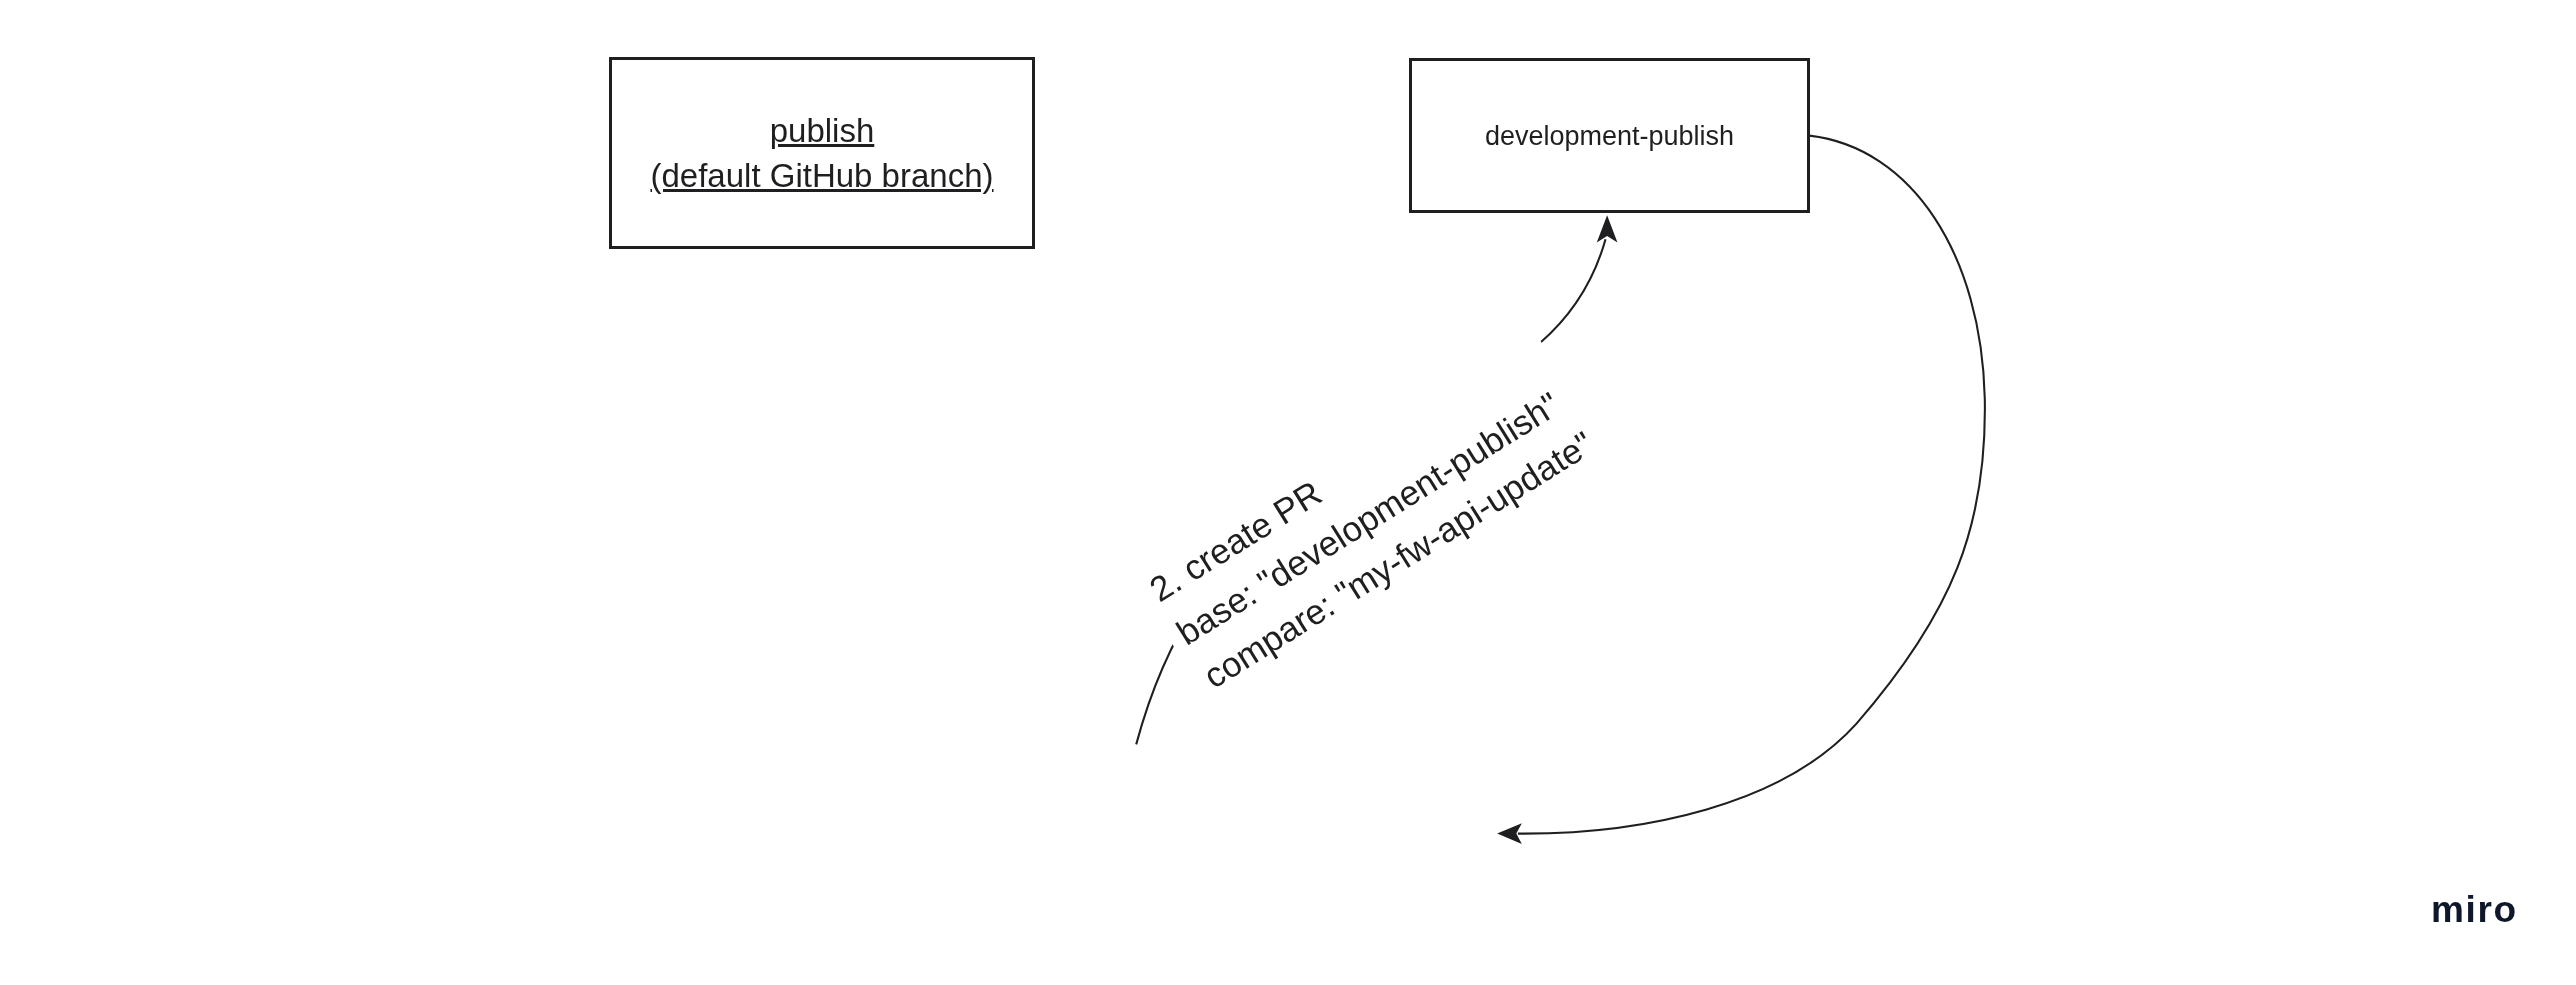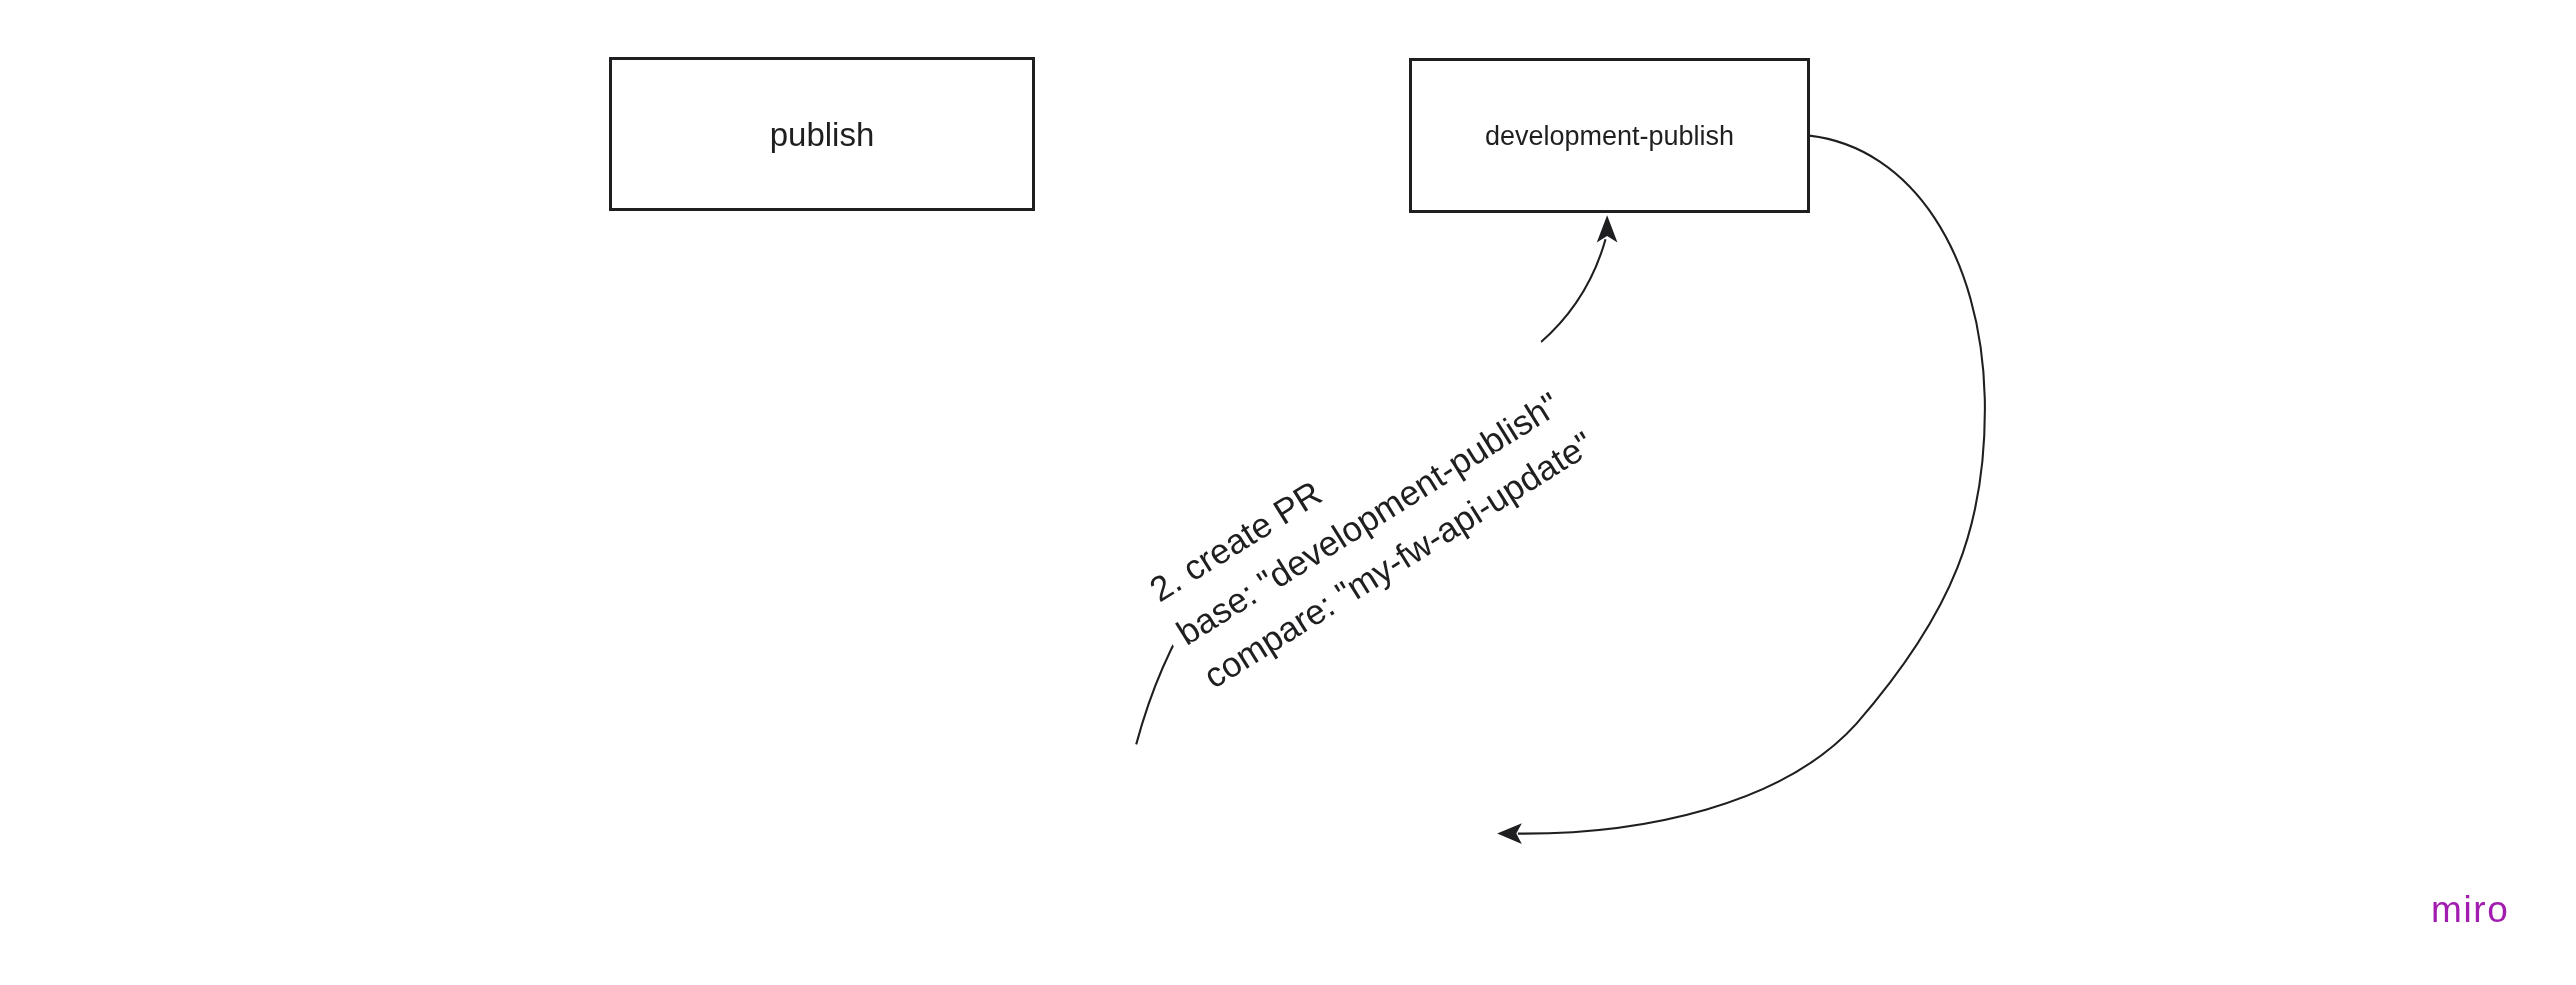--- a/index.html
+++ b/index.html
@@ -34,23 +34,24 @@
     align-items: center;
     justify-content: center;
     text-align: center;
     color: #1f1f21;
     font-size: 27px;
     line-height: 46px;
     z-index: 2;
   }
   #box-publish {
     left: 609px; top: 57px;
-    width: 426px; height: 154px;
+    width: 426px; height: 192px;
     font-size: 33px;
     line-height: 45px;
+    text-decoration: underline;
   }
   #box-development-publish {
     left: 1409px; top: 58px;
     width: 401px; height: 155px;
   }
   #box-my-fw-api-update {
     left: 774px; top: 744px;
     width: 720px; height: 178px;
   }
   .connector-label {
@@ -71,43 +72,44 @@
     transform: translate(-50%, -50%) rotate(-32deg);
     font-size: 35px;
     line-height: 51px;
     text-align: left;
     padding: 4.8px 11px;
   }
   #watermark {
     position: absolute;
     left: 2431px; top: 889px;
     font-size: 37px;
-    font-weight: normal;
+    font-weight: bold;
     letter-spacing: 1.6px;
-    color: #a21caf;
+    color: #0f172a;
     z-index: 4;
   }
 </style>
 </head>
 <body>
 
 <div id="canvas">
 
   <svg id="connector-layer" width="2576" height="986" viewBox="0 0 3233 1237">
 
     <path d="M 2271 170 C 2400 185 2487 320 2491 500 C 2494 660 2450 770 2330 908 C 2238 1010 2062 1047 1905 1046" fill="none" stroke="#1f1f21" stroke-width="2.6"></path>
     <polygon points="1879,1046 1910,1033 1903,1046 1910,1059" fill="#1f1f21"></polygon>
 
     <path d="M 1426 934 C 1462 800 1525 698 1645 608 C 1815 486 1968 468 2015 300" fill="none" stroke="#1f1f21" stroke-width="2.6"></path>
     <polygon points="2017,270 2004,304 2017,296 2030,304" fill="#1f1f21"></polygon>
   </svg>
 
   <div class="shape-box" id="box-publish">
     <div>
       <div>publish</div>
+      <div>(default GitHub branch)</div>
     </div>
   </div>
 
   <div class="shape-box" id="box-development-publish">
     <div>development-publish</div>
   </div>
 
 
 
   <div class="connector-label" id="label-create-pr">

